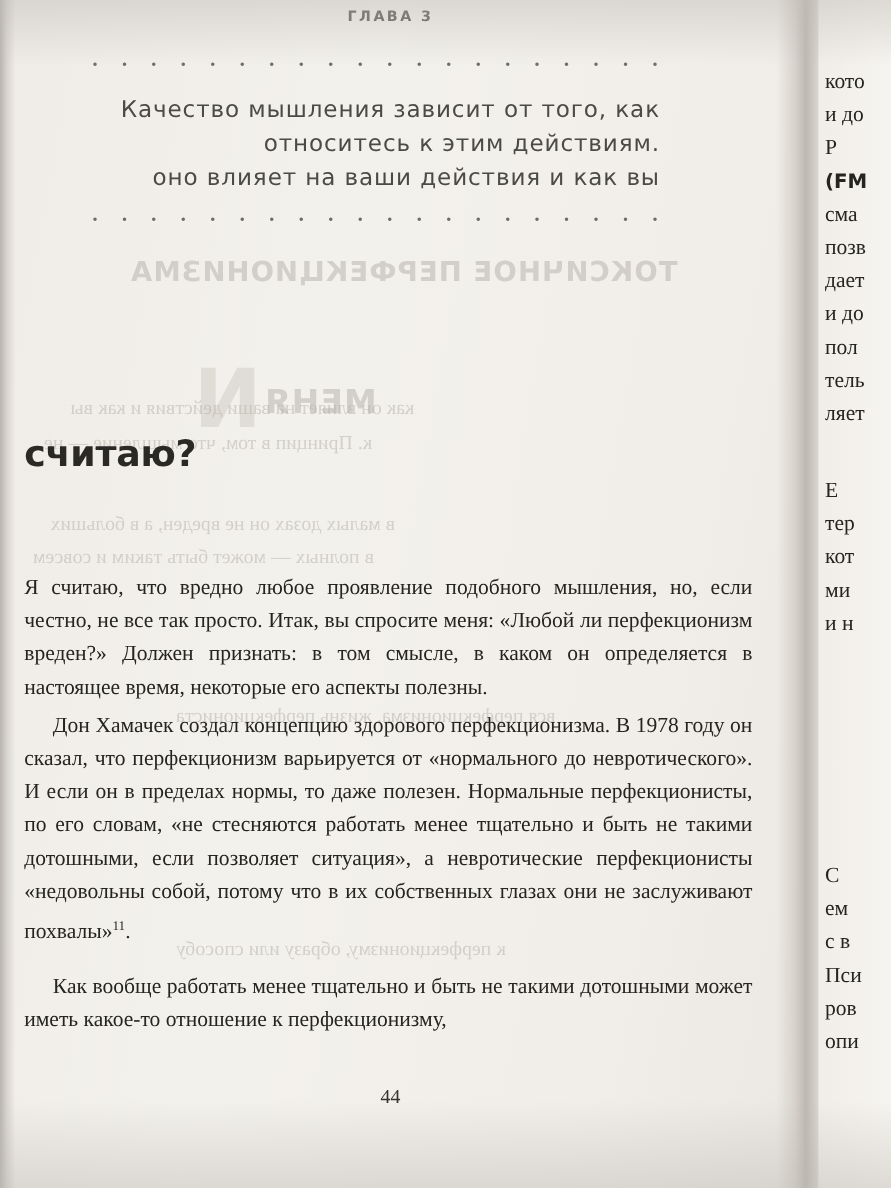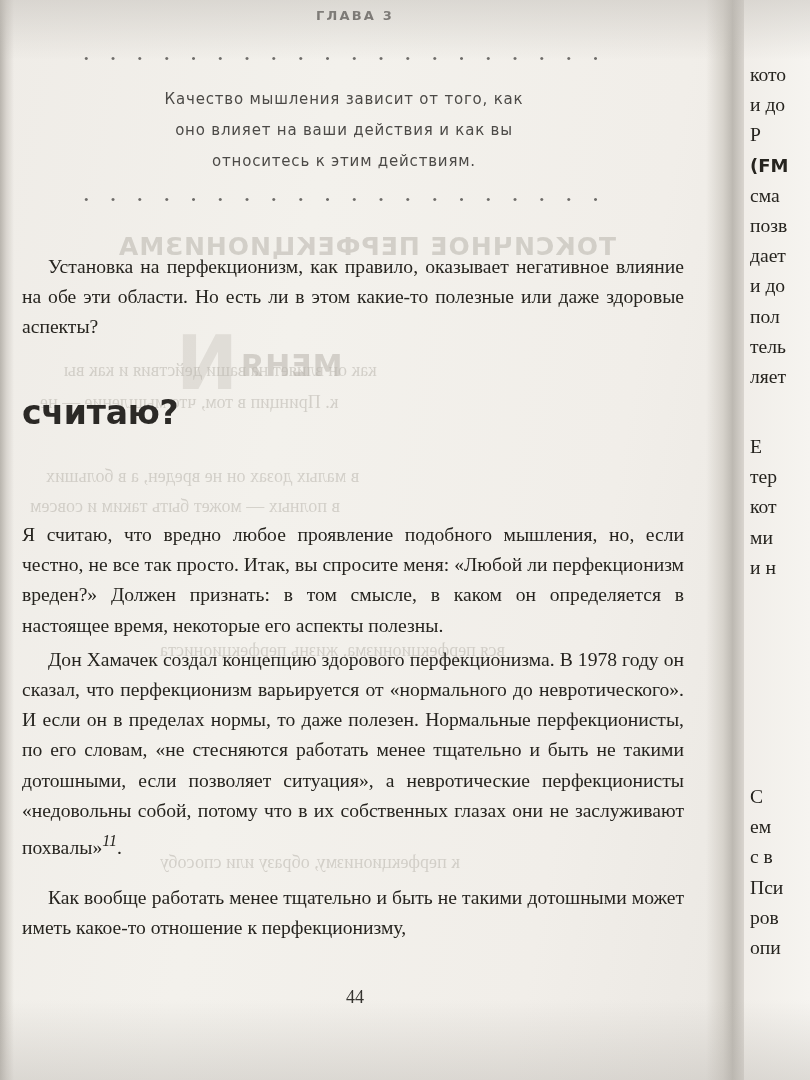--- a/index.html
+++ b/index.html
@@ -89,25 +89,26 @@
     height: 14px;
     line-height: 14px;
     font-size: 13px;
     letter-spacing: 9.5px;
     color: #6e6c69;
     white-space: nowrap;
     overflow: hidden;
   }
   .epigraph-text {
     font-family: "DejaVu Sans", sans-serif;
-    font-size: 15px;
+    font-size: 21px;
     line-height: 31px;
     letter-spacing: 0.8px;
     color: #4c4a47;
     padding: 18px 4px 16px 4px;
+    text-align: right;
   }
 
   
   .body-col {
     position: absolute;
     left: 22px;
     width: 662px;
   }
   p.para {
     margin: 0;
@@ -124,21 +125,21 @@
   h2.section-title {
     margin: 0;
     font-family: "DejaVu Sans", sans-serif;
     font-weight: bold;
     font-size: 33px;
     line-height: 41px;
     color: #2b2926;
     letter-spacing: -0.2px;
   }
 
-  .sup { font-size: 16px; vertical-align: super; font-style: italic; }
+  .sup { font-size: 12px; vertical-align: super; }
 
   .folio {
     position: absolute;
     left: 0; bottom: 72px;
     width: 710px;
     text-align: center;
     font-family: "Liberation Serif", serif;
     font-size: 18px;
     color: #35332f;
   }
@@ -198,29 +199,26 @@
   <div class="showthrough st-line" style="left:160px; top:852px;">к перфекционизму, образу или способу</div>
 
   <div class="page-left">
 
     <div class="chapter-label">ГЛАВА 3</div>
 
     <div class="epigraph">
       <div class="dot-rule">• • • • • • • • • • • • • • • • • • • • • • • • • • • •</div>
       <div class="epigraph-text">
         <div>Качество мышления зависит от того, как</div>
+        <div>относитесь к этим действиям.</div>
         <div>оно влияет на ваши действия и как вы</div>
-        <div>относитесь к этим действиям.</div>
       </div>
       <div class="dot-rule">• • • • • • • • • • • • • • • • • • • • • • • • • • • •</div>
     </div>
 
-    <div class="body-col" style="top:252px;">
-      <p class="para">Установка на перфекционизм, как правило, оказывает негативное влияние на обе эти области. Но есть ли в этом какие-то полезные или даже здоровые аспекты?</p>
-    </div>
 
     <div class="body-col" style="top:392px;">
       <h2 class="section-title">считаю?</h2>
     </div>
 
     <div class="body-col" style="top:520px;">
       <p class="para noindent">Я считаю, что вредно любое проявление подобного мышления, но, если честно, не все так просто. Итак, вы спросите меня: «Любой ли перфекционизм вреден?» Должен признать: в том смысле, в каком он определяется в настоящее время, некоторые его аспекты полезны.</p>
       <p class="para" style="margin-top:4px;"><span>Дон Хамачек создал концепцию здорового перфекционизма. В 1978 году он сказал, что перфекционизм варьируется от «нормального до невротического». И если он в пределах нормы, то даже полезен. Нормальные перфекционисты, по его словам, «не стесняются работать менее тщательно и быть не такими дотошными, если позволяет ситуация», а невротические перфекционисты «недовольны собой, потому что в их собственных глазах они не заслуживают похвалы»</span><span class="sup">11</span><span>.</span></p>
       <p class="para" style="margin-top:20px;">Как вообще работать менее тщательно и быть не такими дотошными может иметь какое-то отношение к перфекционизму,</p>
     </div>

